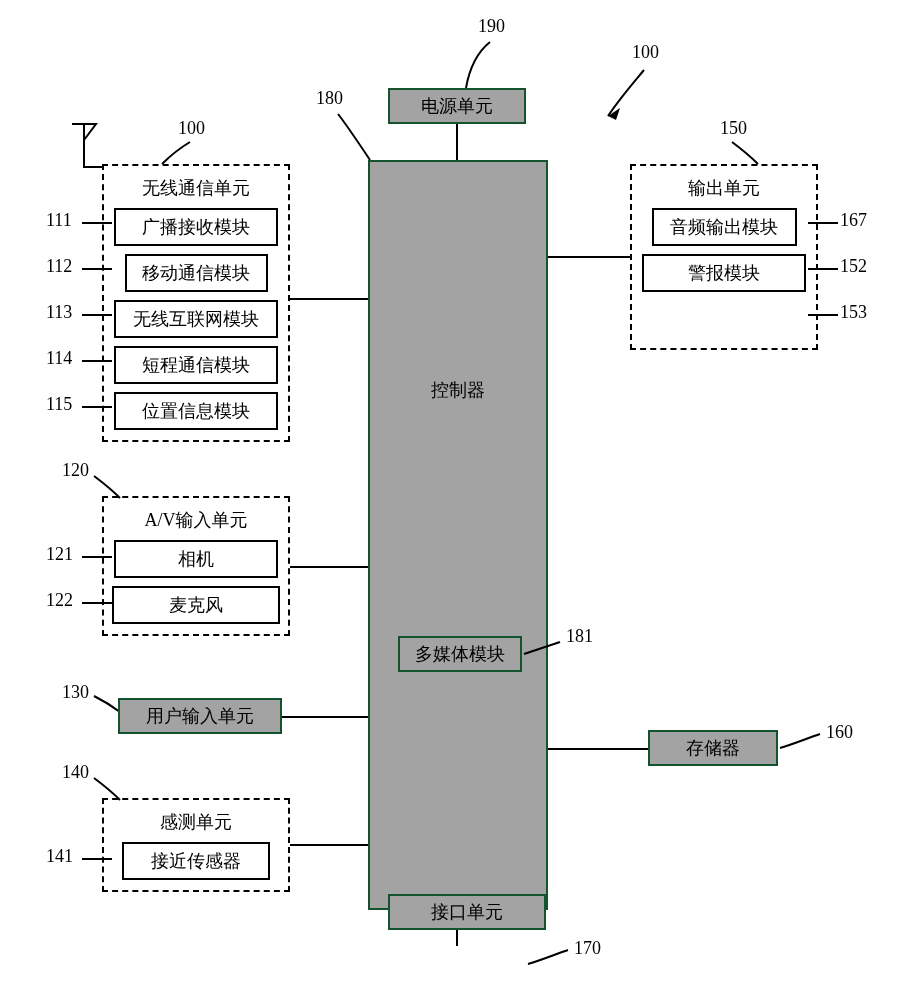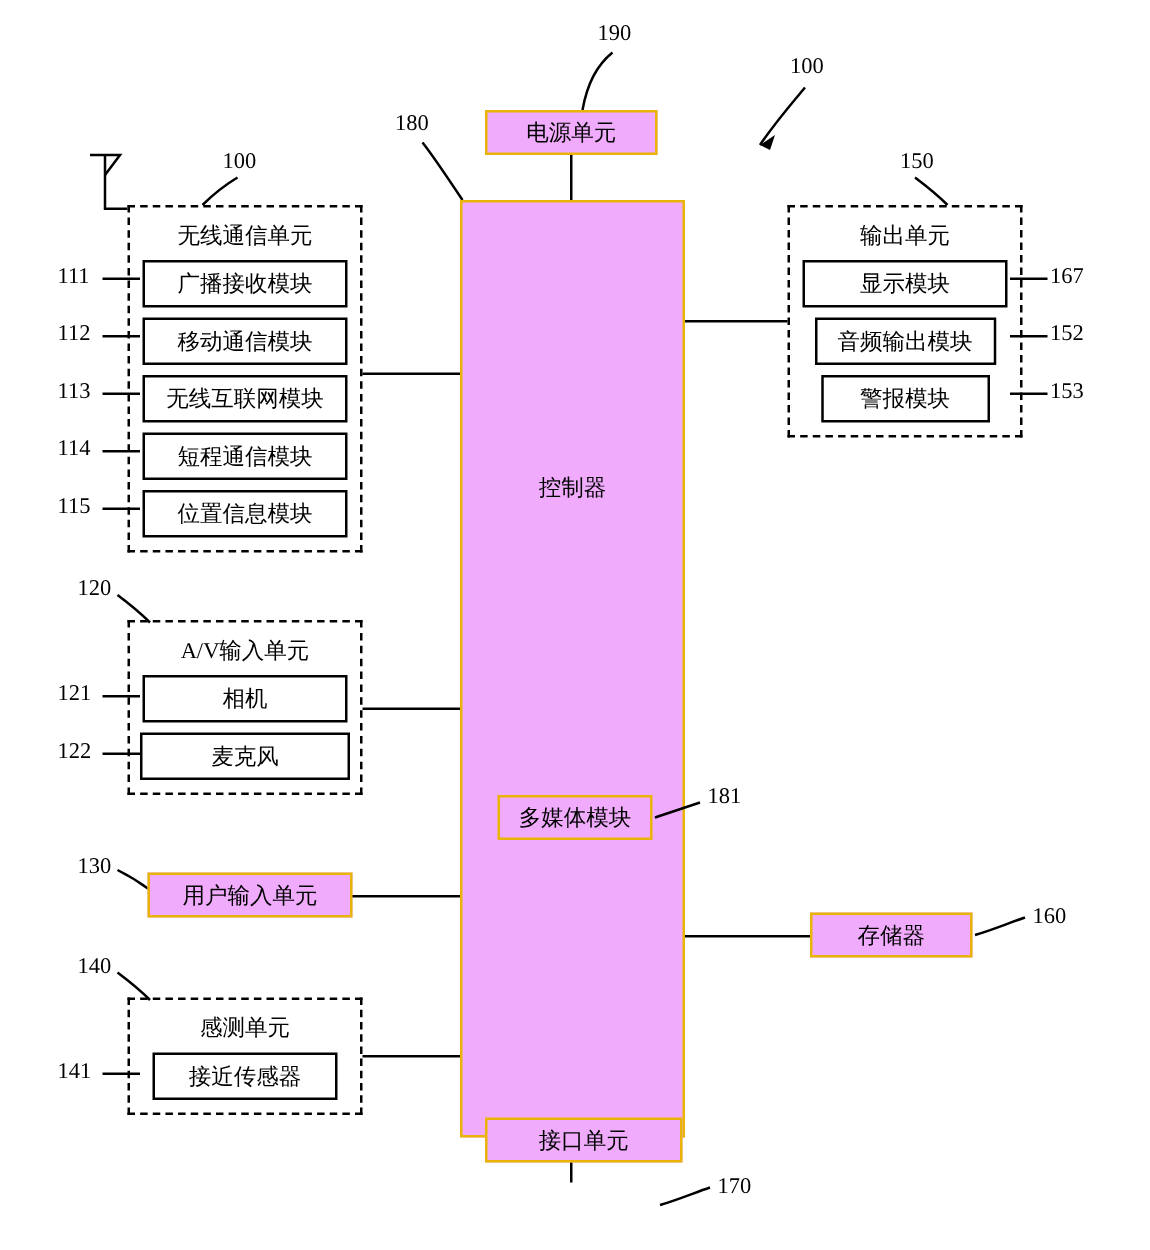--- a/index.html
+++ b/index.html
@@ -1,18 +1,18 @@
 <!DOCTYPE html>
 <html><head>
 <meta charset="utf-8">
 <style>
 html,body{margin:0;padding:0;width:920px;height:1000px;font-family:"SimSun","STSong",serif;font-size:18px;color:#000;background:#fff}
 *{box-sizing:border-box}
 .stage{position:relative;width:920px;height:1000px}
-.box{position:absolute;border:2px solid #eab308;display:flex;align-items:center;justify-content:center;background:#f0abfc}
+.box{position:absolute;border:2px solid #14532d;display:flex;align-items:center;justify-content:center;background:#a3a3a3}
 .dbox{position:absolute;border:2px dashed #000}
 .dbox-title{text-align:center;margin:10px 0 8px 0}
 .inner{margin:0 auto 8px auto;border:2px solid #000;text-align:center;padding:5px 0;background:#fff}
 .hline{position:absolute;height:2px;background:#000}
 .vline{position:absolute;width:2px;background:#000}
 .lbl{position:absolute;font-size:18px}
 .lead{position:absolute}
 .lead svg{display:block}
 .arrowhead{position:absolute}
 .arrowhead svg{display:block}
@@ -86,21 +86,21 @@
 
 <div class="lbl" style="left:178px;top:118px">100</div>
 <div class="lead" style="left:158px;top:140px">
 <svg width="36" height="26">
         <path d="M32 2 C 22 8 12 16 4 24" stroke="#000" stroke-width="2" fill="none"></path>
       </svg>
 </div>
 <div class="dbox" style="left:102px;top:164px;width:188px;height:278px">
   <div class="dbox-title">无线通信单元</div>
   <div class="inner" style="width:164px">广播接收模块</div>
-  <div class="inner" style="width:164px">移动通信模块</div>
+  <div class="inner" style="width:143px">移动通信模块</div>
   <div class="inner" style="width:164px">无线互联网模块</div>
   <div class="inner" style="width:164px">短程通信模块</div>
   <div class="inner" style="width:164px">位置信息模块</div>
 </div>
 <div class="hline" style="left:290px;top:298px;width:78px"></div>
 
 <div class="lbl" style="left:46px;top:210px">111</div>
 <div class="hline" style="left:82px;top:222px;width:30px"></div>
 <div class="lbl" style="left:46px;top:256px">112</div>
 <div class="hline" style="left:82px;top:268px;width:30px"></div>
@@ -154,23 +154,22 @@
 <div class="hline" style="left:82px;top:858px;width:30px"></div>
 
 <div class="lbl" style="left:720px;top:118px">150</div>
 <div class="lead" style="left:730px;top:140px">
 <svg width="30" height="26">
         <path d="M2 2 C 10 8 20 16 28 24" stroke="#000" stroke-width="2" fill="none"></path>
       </svg>
 </div>
 <div class="dbox" style="left:630px;top:164px;width:188px;height:186px">
   <div class="dbox-title">输出单元</div>
-  <div class="inner" style="width:164px">显示模块</div>
   <div class="inner" style="width:145px">音频输出模块</div>
-  <div class="inner" style="width:135px">警报模块</div>
+  <div class="inner" style="width:164px">警报模块</div>
 </div>
 <div class="hline" style="left:548px;top:256px;width:82px"></div>
 <div class="lbl" style="left:840px;top:210px">167</div>
 <div class="hline" style="left:808px;top:222px;width:30px"></div>
 <div class="lbl" style="left:840px;top:256px">152</div>
 <div class="hline" style="left:808px;top:268px;width:30px"></div>
 <div class="lbl" style="left:840px;top:302px">153</div>
 <div class="hline" style="left:808px;top:314px;width:30px"></div>
 
 <div class="box" style="left:648px;top:730px;width:130px;height:36px">

